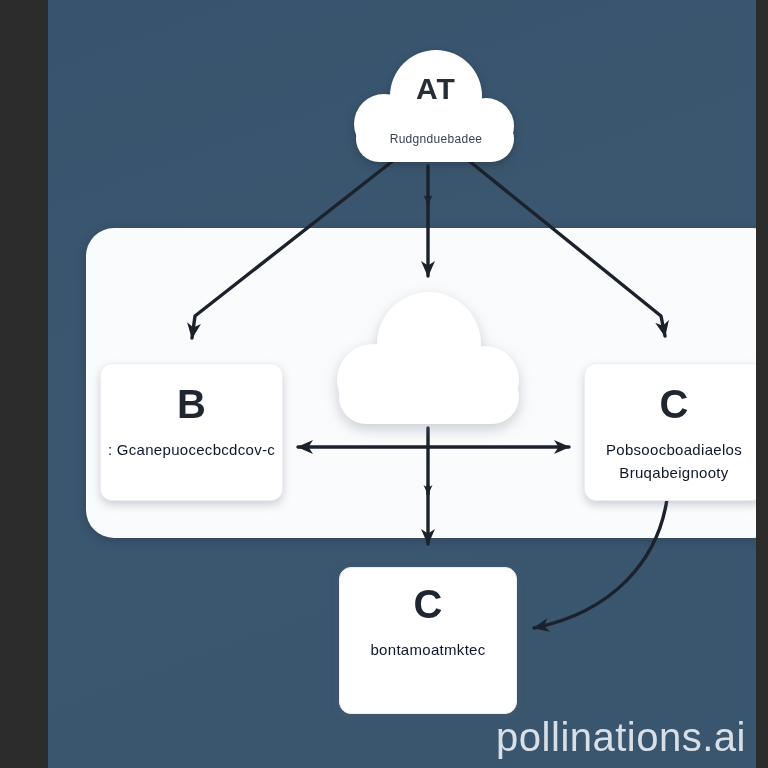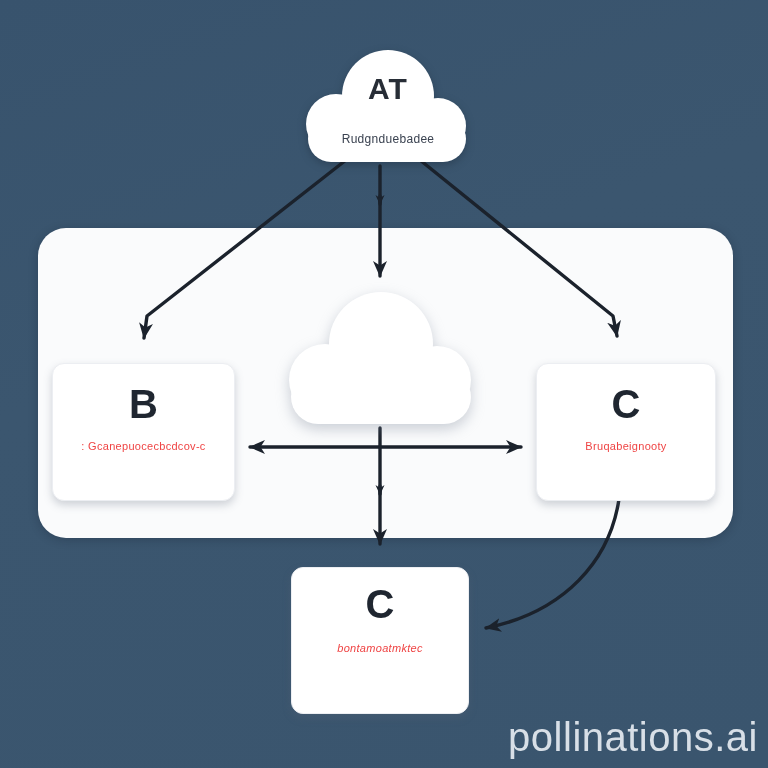--- a/index.html
+++ b/index.html
@@ -1,21 +1,22 @@
 <!DOCTYPE html>
 <html><head>
 <meta charset="utf-8">
 <style>
   html,body{margin:0;padding:0;background:#2c2c2c;}
   .canvas{
     position:relative;
-    width:768px;height:768px;
+    width:708px;height:768px;
     overflow:hidden;
     background:linear-gradient(160deg,#38536d 0%,#3b566f 40%,#3a556e 100%);
     font-family:"Liberation Sans", sans-serif;
+    margin-left:48px;
   }
   .abs{position:absolute;}
   
   .panel{
     left:38px;top:228px;width:695px;height:310px;
     background:#fafbfc;border-radius:28px;
     box-shadow:0 2px 10px rgba(15,25,40,.25);
   }
   
   .arrow-layer{left:0;top:0;width:768px;height:768px;pointer-events:none;}
@@ -42,23 +43,23 @@
   }
   .box-b{left:52px;top:363px;width:181px;height:136px;}
   .box-c-right{left:536px;top:363px;width:178px;height:136px;}
   .box-c-bottom{left:291px;top:567px;width:176px;height:145px;}
   .box-letter{
     font-size:40px;font-weight:700;color:#1f2630;line-height:1;
     margin-top:20px;margin-bottom:14px;
   }
   .box-c-bottom .box-letter{margin-top:16px;margin-bottom:18px;}
   .box-line{
-    font-size:11px;color:#ef4444;letter-spacing:.3px;line-height:1.55;
+    font-size:15px;color:#0f172a;letter-spacing:.3px;line-height:1.55;
   }
-  .box-c-bottom .box-line{line-height:1.1;font-style:italic;}
+  .box-c-bottom .box-line{line-height:1.1;}
   .box-c-bottom .line-gap{margin-top:20px;}
   
   .watermark{
     right:10px;bottom:8px;
     font-size:40px;color:rgba(224,231,237,.95);
     letter-spacing:.5px;
   }
 </style>
 </head>
 <body>
@@ -119,20 +120,21 @@
     <div class="cloud-sub">Rudgnduebadee</div>
   </div>
 
   <div class="abs node-box box-b">
     <div class="box-letter">B</div>
     <div class="box-line">: Gcanepuocecbcdcov-c</div>
   </div>
 
   <div class="abs node-box box-c-right">
     <div class="box-letter">C</div>
+    <div class="box-line">Pobsoocboadiaelos</div>
     <div class="box-line">Bruqabeignooty</div>
   </div>
 
   <div class="abs node-box box-c-bottom">
     <div class="box-letter">C</div>
     <div class="box-line">bontamoatmktec</div>
   </div>
 
   <div class="abs watermark">pollinations.ai</div>
 

